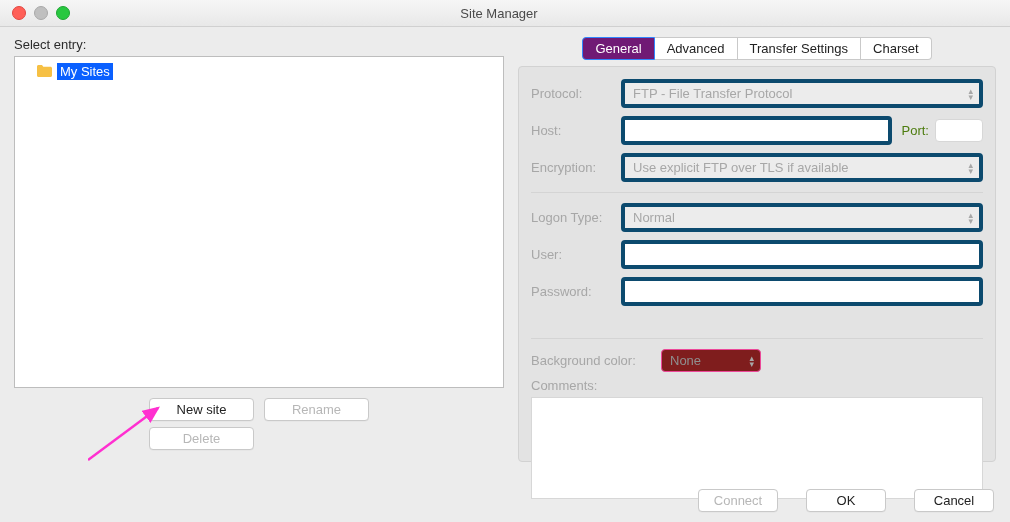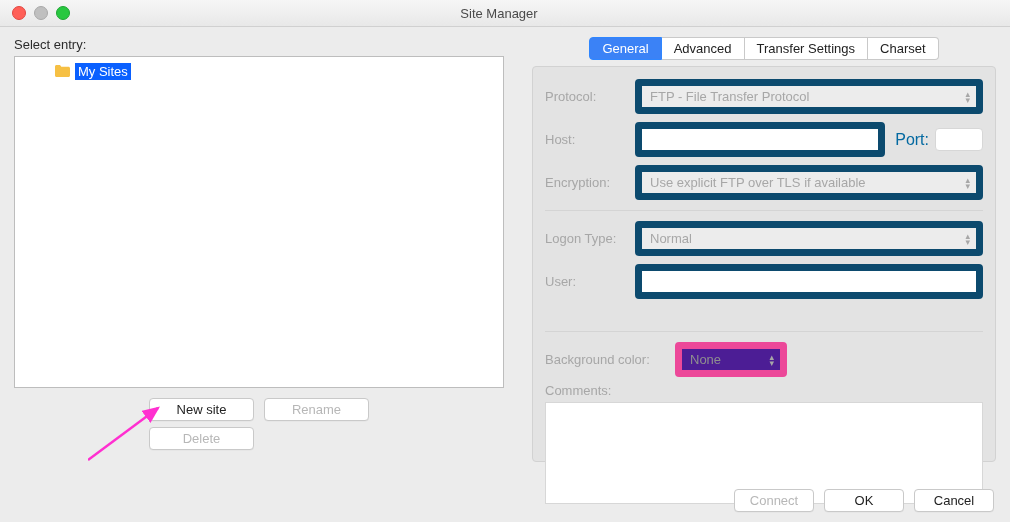--- a/index.html
+++ b/index.html
@@ -15,71 +15,71 @@
     background:linear-gradient(#f6f6f6,#e8e8e8);
     border-bottom:1px solid #d0d0d0;position:relative;
   }
   .tl{display:flex;gap:8px;padding-left:12px;}
   .dot{width:12px;height:12px;border-radius:50%;}
   .red{background:#ff5f57;border:0.5px solid #e24640;}
   .yel{background:#bfbfbf;border:0.5px solid #a9a9a9;}
   .grn{background:#28c840;border:0.5px solid #1fa533;}
   .titletxt{position:absolute;left:0;right:12px;text-align:center;font-size:13px;color:#4a4a4a;}
   .content{padding:10px 14px 10px 14px;}
-  .flexrow{display:flex;gap:28px;align-items:flex-start;}
+  .flexrow{display:flex;gap:14px;align-items:flex-start;}
   .left{flex:0 0 490px;}
   .seltxt{font-size:13px;margin-bottom:4px;}
   .tree{
     height:332px;background:#fff;border:1px solid #bdbdbd;
-    padding:6px 18px;box-sizing:border-box;
+    padding:6px 0;box-sizing:border-box;
   }
   .node{display:flex;align-items:center;gap:5px;padding-left:22px;}
   .folder{color:#f6c044;font-size:14px;line-height:1;}
   .nodelabel{background:#0a60ff;color:#fff;padding:1px 3px;font-size:13px;}
   .btns{margin-top:10px;display:grid;grid-template-columns:105px 105px;gap:6px 10px;justify-content:center;}
   .btn{
     height:21px;background:#fff;border:1px solid #c9c9c9;border-radius:4px;
     font-size:13px;color:#222;display:flex;align-items:center;justify-content:center;
     box-shadow:0 0.5px 0 rgba(0,0,0,0.05);
   }
   .btn.dis{color:#b7b7b7;}
   .right{flex:1;}
   .tabs{display:flex;justify-content:center;}
   .tabs .tab{
     height:21px;padding:0 12px;background:#fff;border:1px solid #c9c9c9;
     display:flex;align-items:center;font-size:13px;color:#222;
   }
   .tabs .tab+.tab{border-left:none;text-align:center;}
   .tabs .tab:first-child{border-radius:4px 0 0 4px;}
   .tabs .tab:last-child{border-radius:0 4px 4px 0;}
-  .tabs .tab.sel{background:#3b82f6;border-color:#2f86ff;color:#fff;}
+  .tabs .tab.sel{background:#701a75;border-color:#2f86ff;color:#fff;}
   .panel{
     margin-top:6px;background:#e3e3e3;border:1px solid #d2d2d2;border-radius:4px;
     padding:12px 12px 12px 12px;box-sizing:border-box;height:396px;
   }
   .frow{display:flex;align-items:center;margin-bottom:8px;}
   .flabel{width:90px;color:#a7a7a7;font-size:13px;}
   .fctl{
-    flex:1;height:21px;background:#ececec;border:7px solid #0c4a6e;border-radius:4px;
+    flex:1;height:21px;background:#ececec;border:4px solid #0c4a6e;border-radius:4px;
     padding:0 8px;display:flex;align-items:center;color:#a7a7a7;font-size:13px;position:relative;
   }
   .fctl.white{background:#fff;}
   .updn{position:absolute;right:6px;color:#a7a7a7;font-size:9px;line-height:6px;display:flex;flex-direction:column;}
-  .plabel{color:#0369a1;font-size:16px;margin:0 6px 0 10px;}
+  .plabel{color:#4d7c0f;font-size:13px;margin:0 6px 0 10px;}
   .pbox{width:46px;height:21px;background:#fff;border:1px solid #d7d7d7;border-radius:4px;}
   .hr{height:1px;background:#d4d4d4;margin:10px 0;}
   .bgrow{display:flex;align-items:center;margin-bottom:6px;}
   .bgsel{
-    width:82px;height:21px;background:#4c1d95;border:7px solid #ec4899;border-radius:4px;
+    width:82px;height:21px;background:#7f1d1d;border:1px solid #ec4899;border-radius:4px;
     color:#8f8f8f;font-size:13px;display:flex;align-items:center;padding:0 8px;position:relative;
   }
   .comments{color:#a7a7a7;font-size:13px;margin-bottom:4px;}
   .cbox{height:100px;background:#fff;border:1px solid #d7d7d7;}
   .footer{
-    position:absolute;right:16px;bottom:10px;display:flex;gap:10px;margin-left:12px;
+    position:absolute;right:16px;bottom:10px;display:flex;gap:28px;margin-left:12px;
   }
   .footer .btn{width:78px;}
   .arrow-svg{position:absolute;left:88px;top:398px;pointer-events:none;}
 </style>
 </head>
 <body>
 
 <div class="titlebar">
   <div class="tl">
     <div class="dot red"></div>
@@ -155,20 +155,24 @@
             <span class="updn">
                 <span>▴</span>
                 <span>▾</span>
               </span>
           </div>
         </div>
         <div class="frow">
           <div class="flabel">User:</div>
           <div class="fctl white"></div>
         </div>
+        <div class="frow">
+          <div class="flabel">Password:</div>
+          <div class="fctl white"></div>
+        </div>
 
         <div class="hr" style="margin-top:32px;"></div>
 
         <div class="bgrow">
           <div class="flabel" style="width:130px;">Background color:</div>
           <div class="bgsel">
             <span>None</span>
             <span class="updn">
                 <span>▴</span>
                 <span>▾</span>

